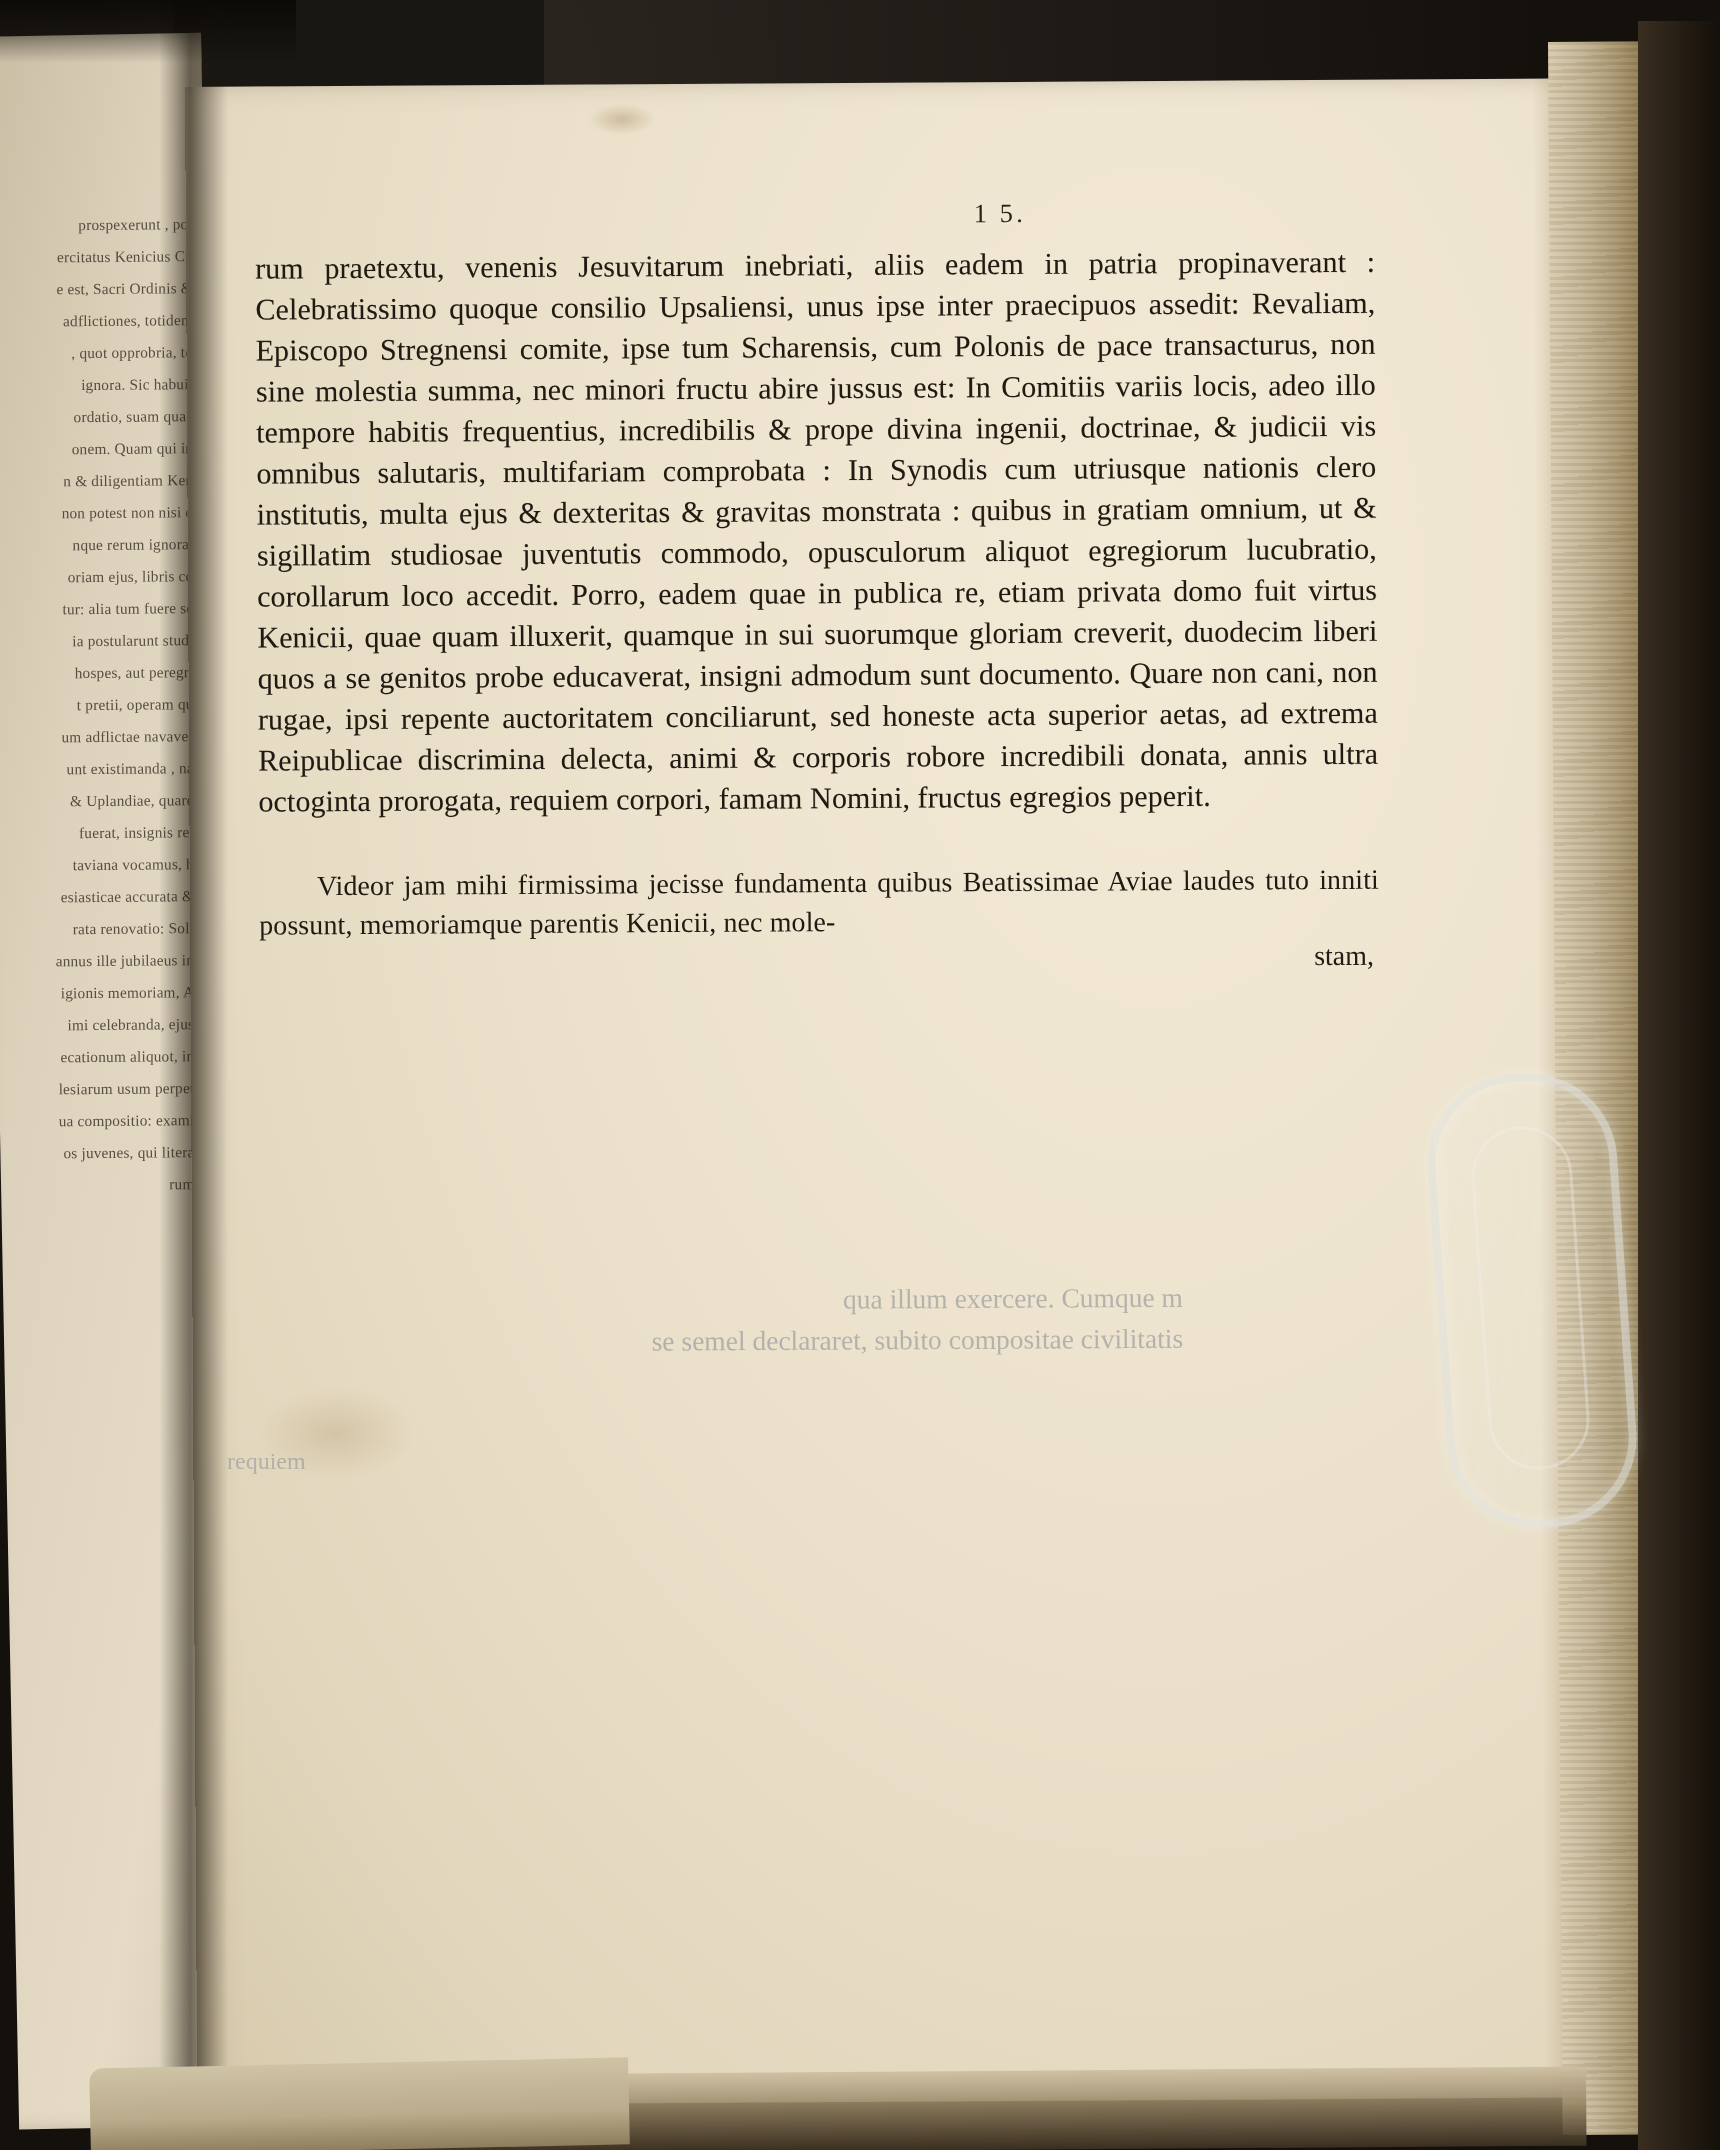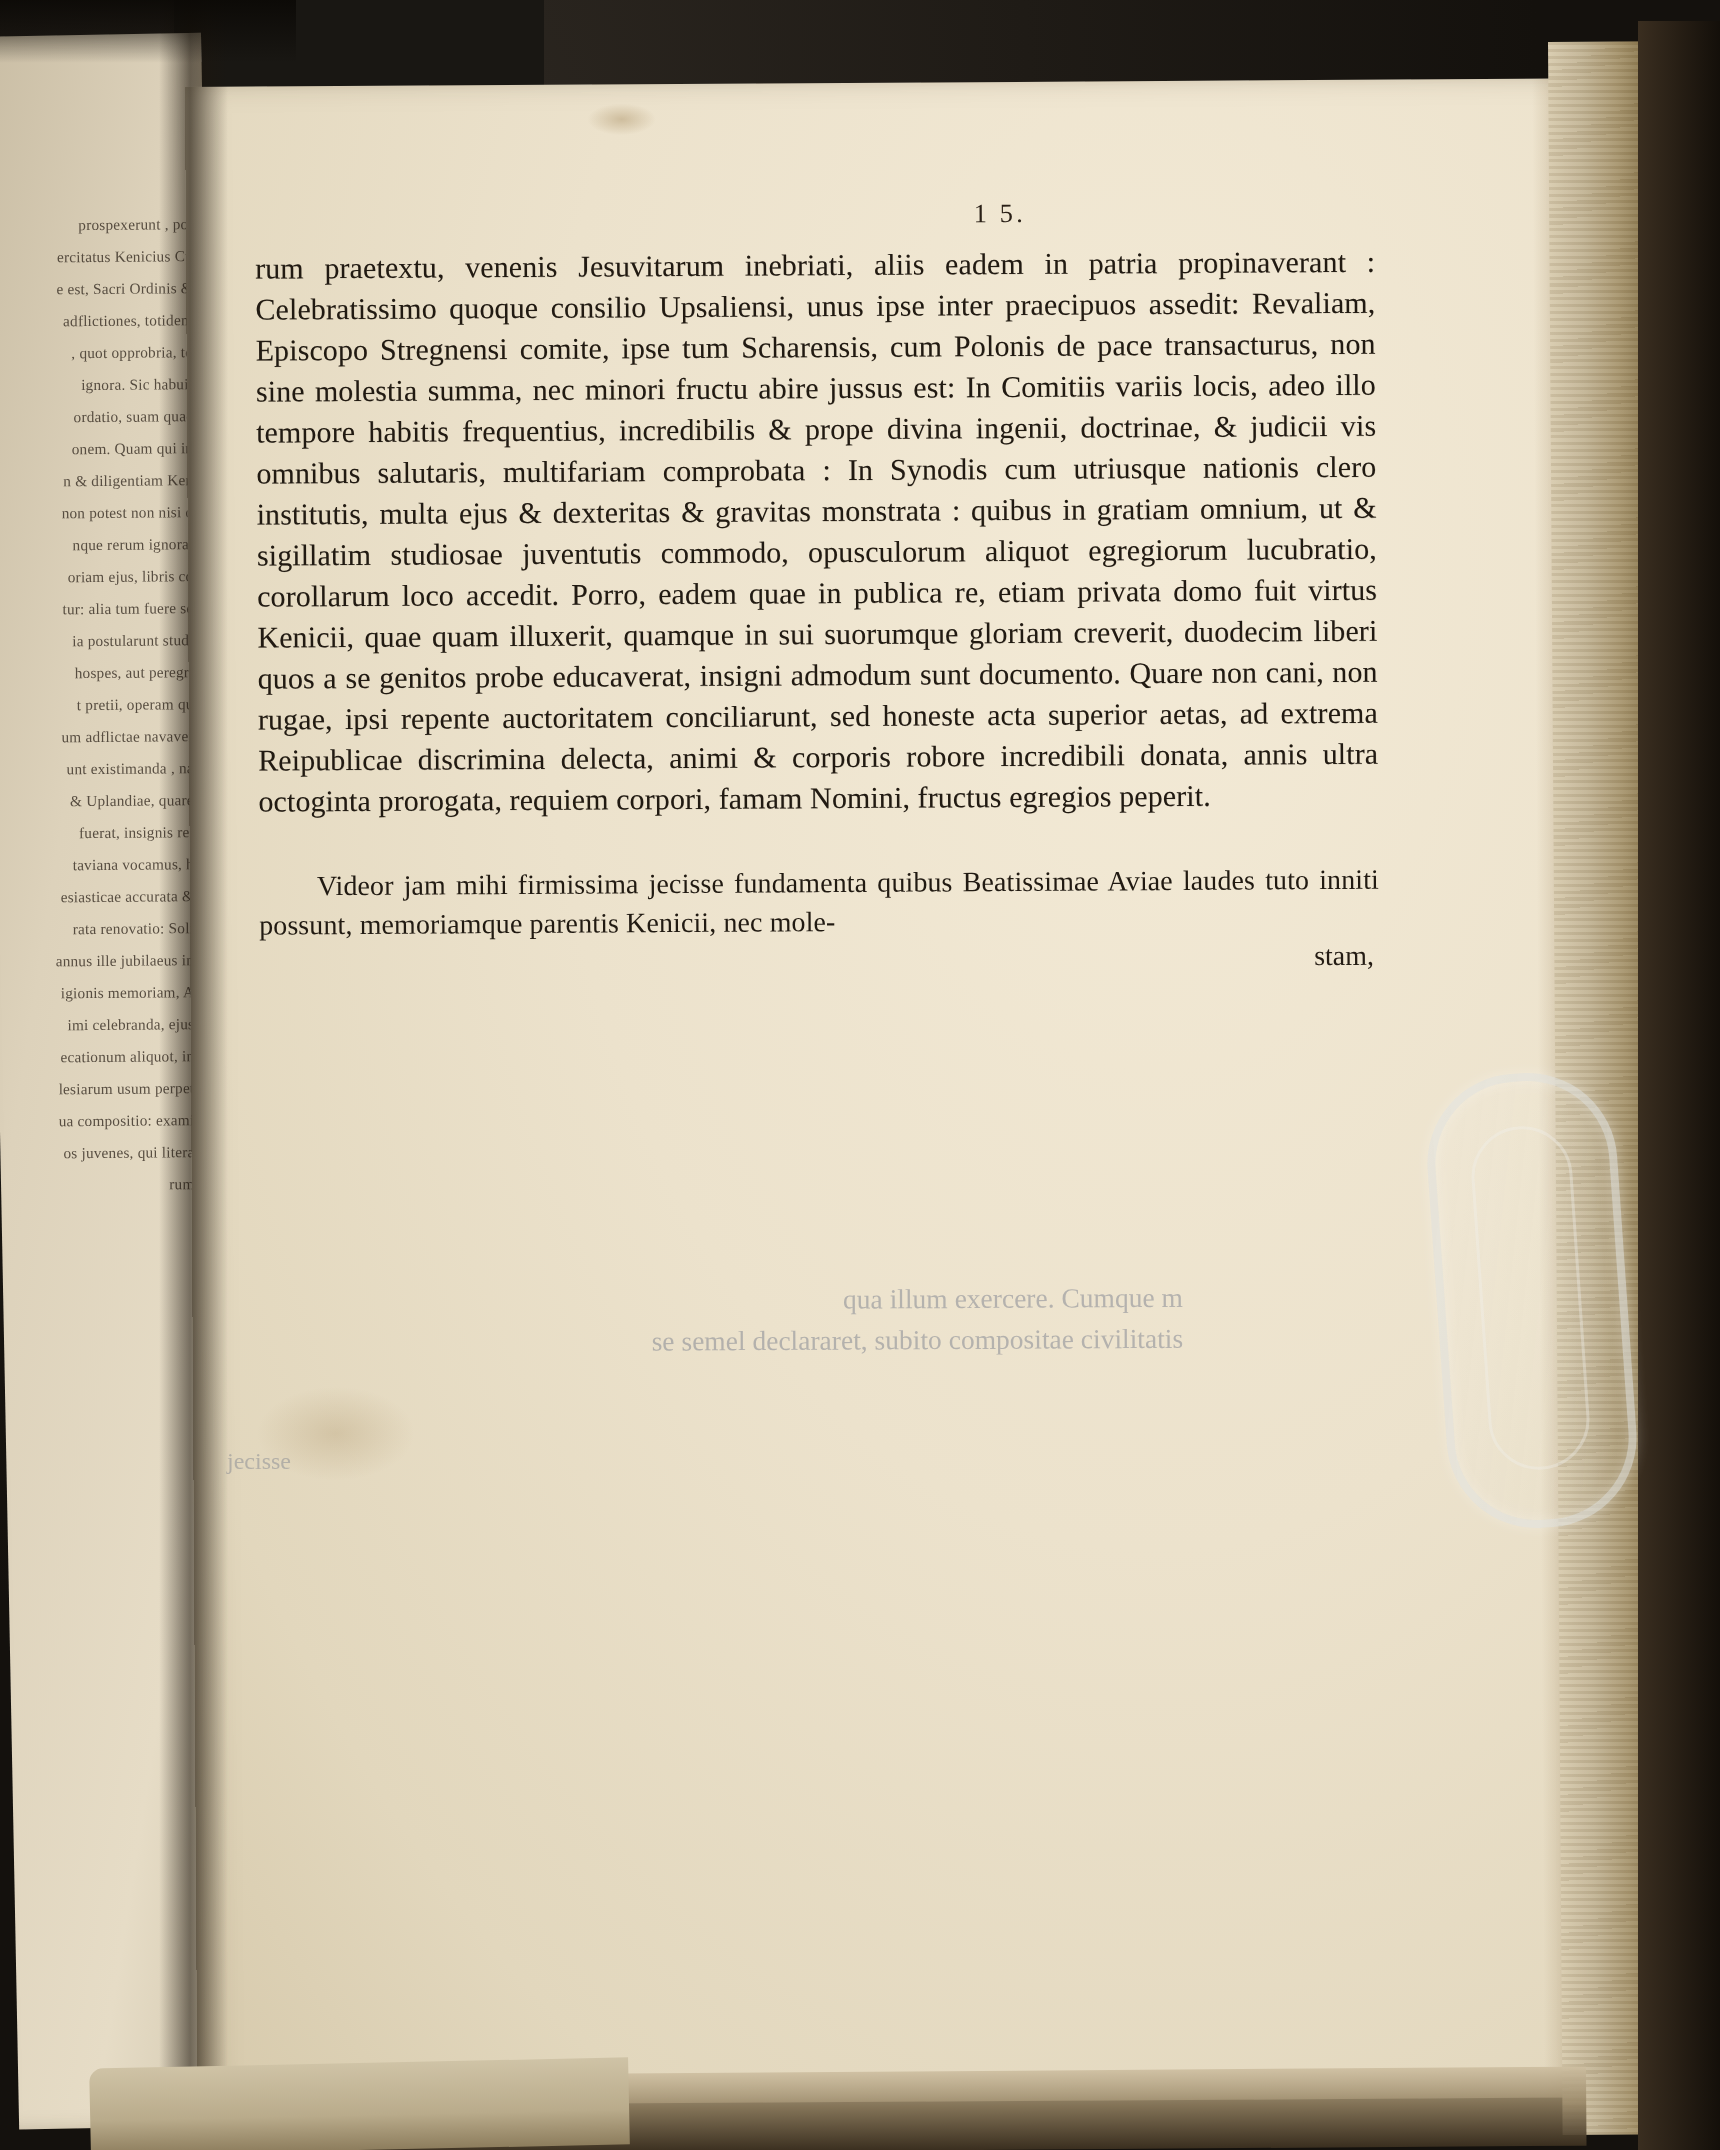--- a/index.html
+++ b/index.html
@@ -278,21 +278,21 @@
       <div class="catchword">stam,</div>
     </div>
 
     <div class="edge-right"></div>
   </div>
 
   <div class="showthrough">
     <div class="st-right">qua illum exercere.  Cumque m</div>
     <div class="st-right">se semel declararet, subito compositae civilitatis</div>
   </div>
-  <div class="showthrough-left">jecisse</div>
+  <div class="showthrough-left">requiem</div>
 
   <div class="gutter"></div>
 
   <div class="foreedge"></div>
   <div class="cover-right"></div>
   <div class="bottom-edge"></div>
   <div class="fragment"></div>
 
   <div class="clip"></div>
   <div class="clip-inner"></div>

